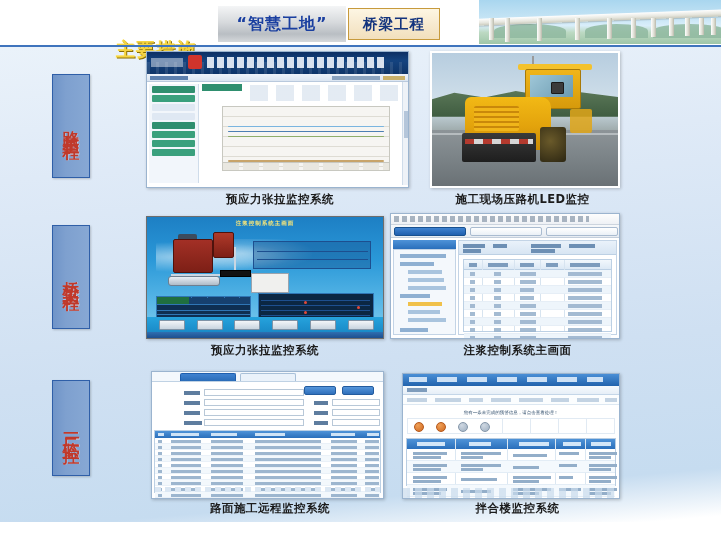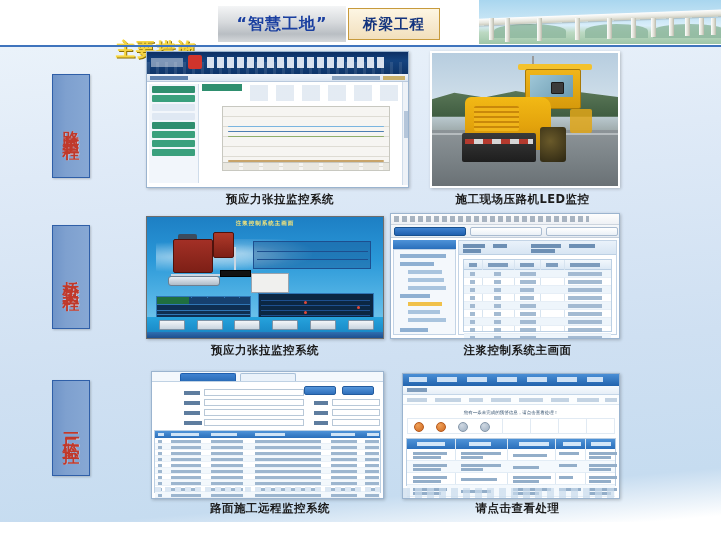--- a/index.html
+++ b/index.html
@@ -908,15 +908,15 @@
     </div>
   </div>
   <div class="s6-foot"></div>
 </div>
 
 <div class="caption" id="cap-1">预应力张拉监控系统</div>
 <div class="caption" id="cap-2">施工现场压路机LED监控</div>
 <div class="caption" id="cap-3">预应力张拉监控系统</div>
 <div class="caption" id="cap-4">注浆控制系统主画面</div>
 <div class="caption" id="cap-5">路面施工远程监控系统</div>
-<div class="caption" id="cap-6">请点击查看处理</div>
+<div class="caption" id="cap-6">拌合楼监控系统</div>
 
 <div id="bottom-strip"></div>
 
 </body></html>

